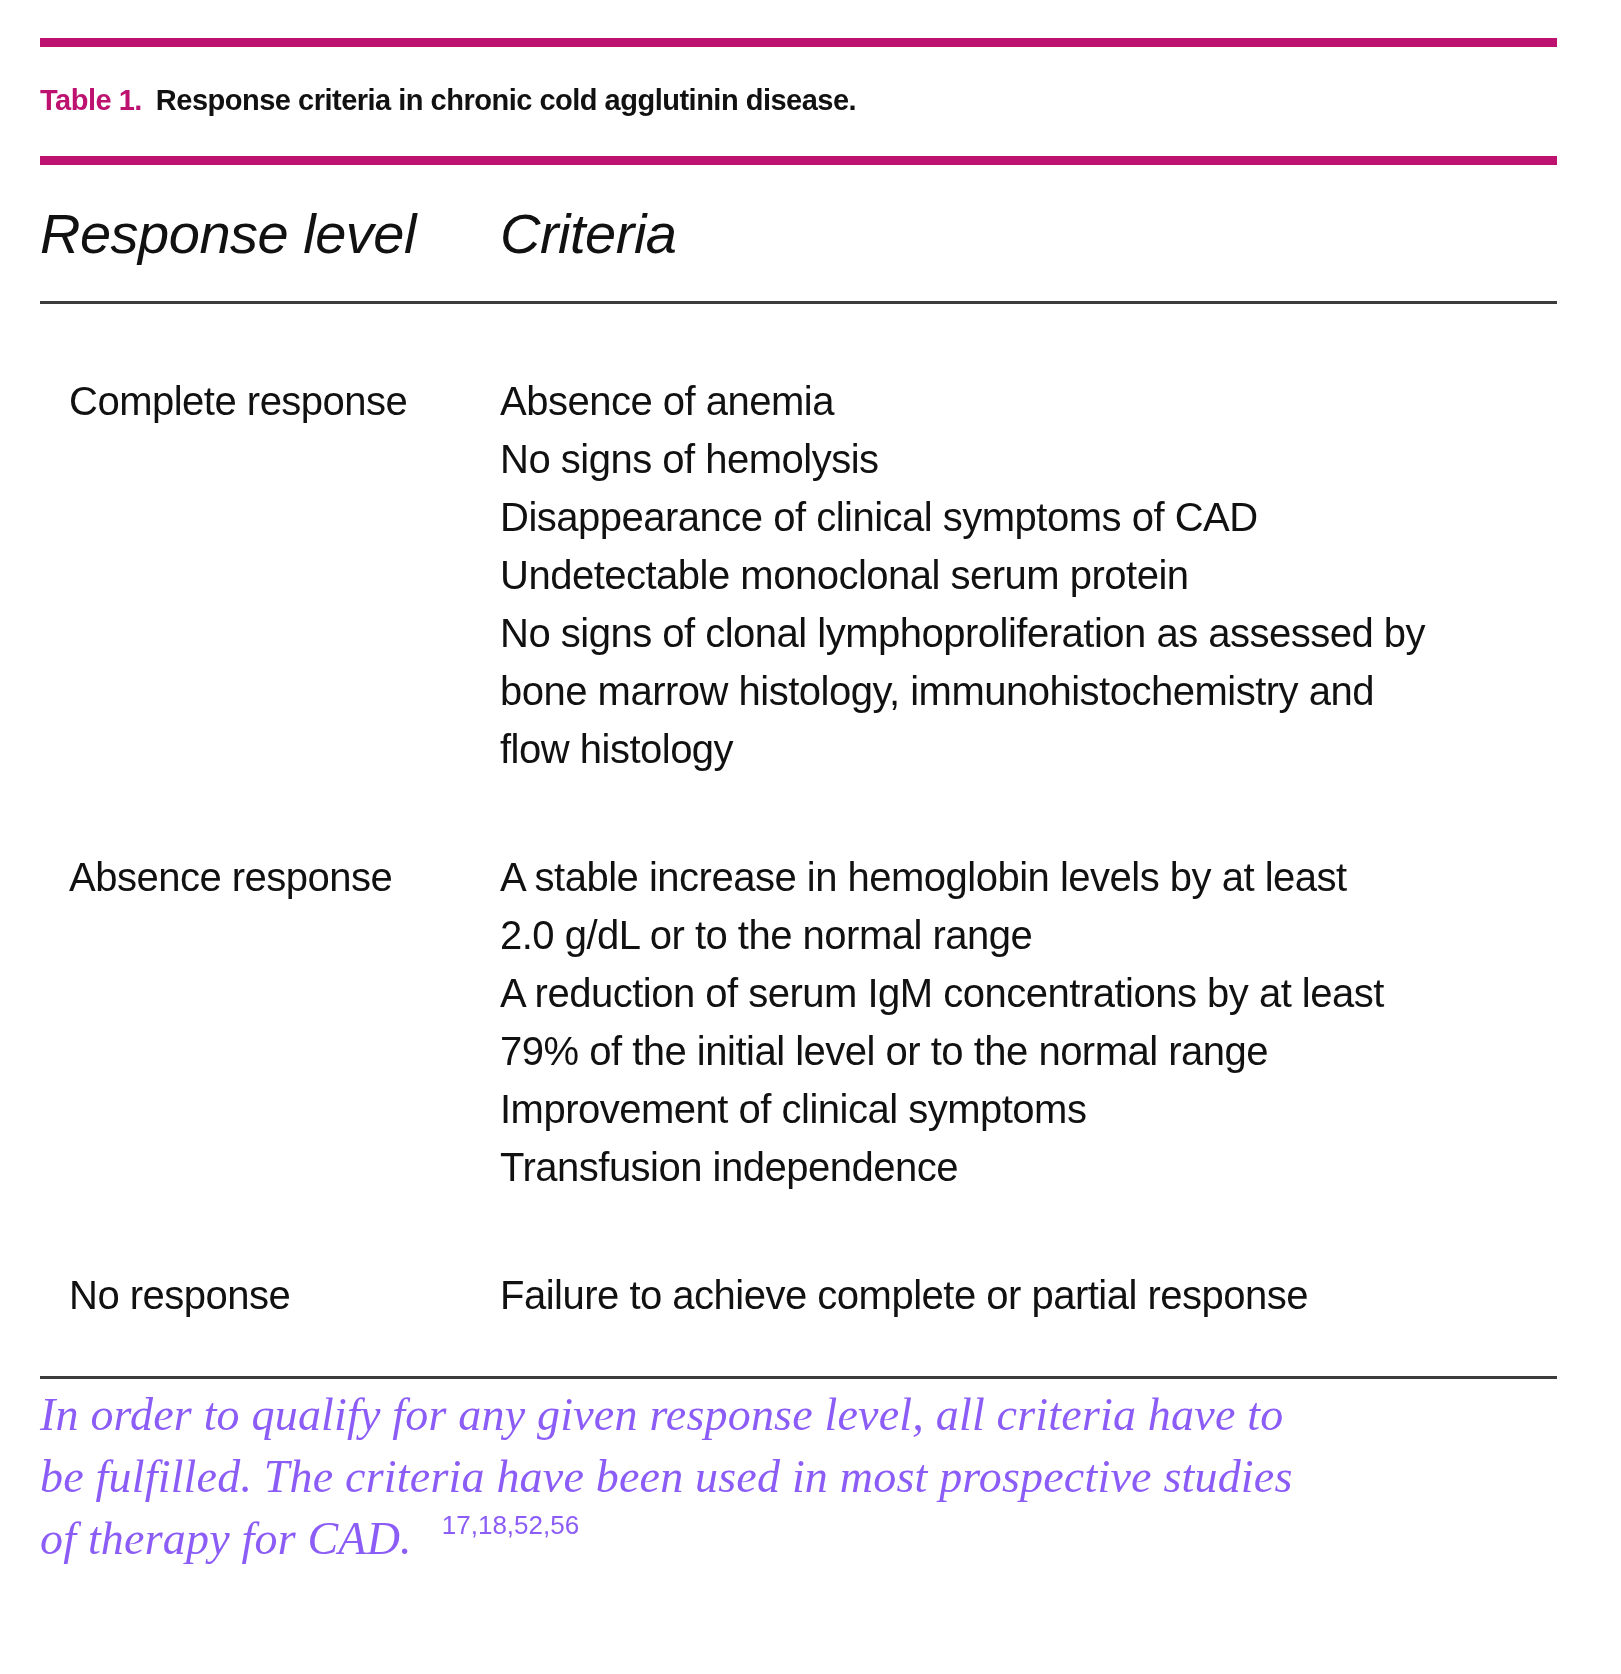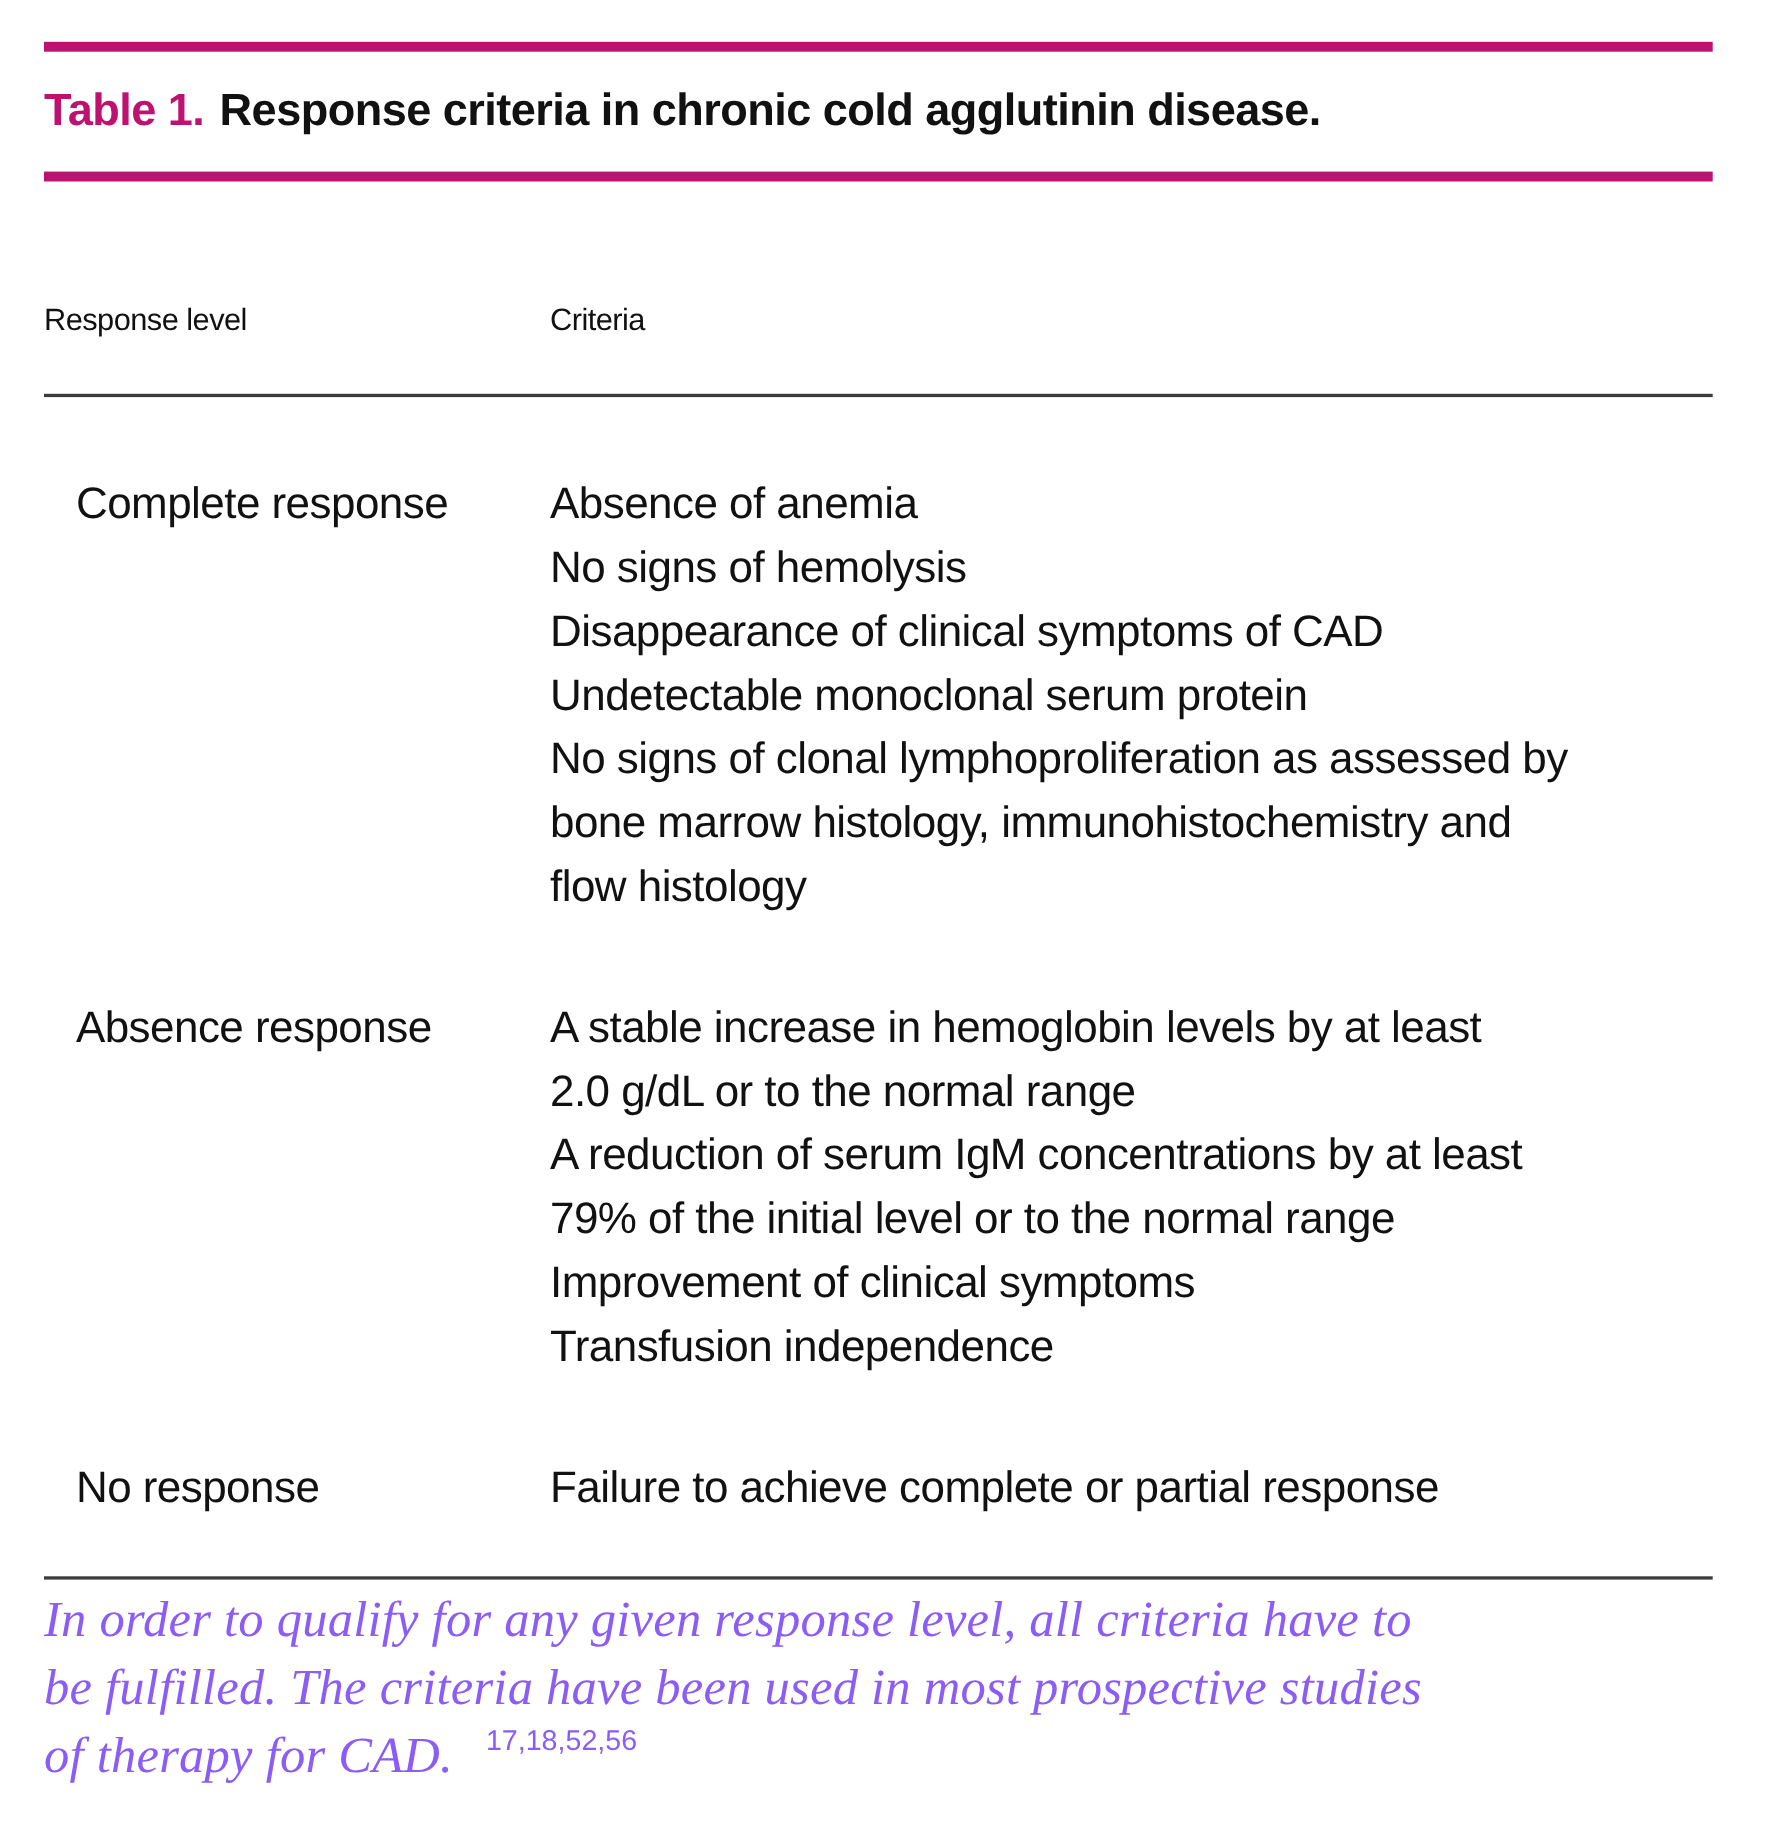--- a/index.html
+++ b/index.html
@@ -33,36 +33,37 @@
     height: 3px;
     width: 100%;
     background: #3c3c3c;
   }
   .rule-thin.header-sep { margin-top: 42px; }
   .rule-thin.foot-sep { margin-top: 0; }
 
   
   .title-row {
     margin-top: 26px;
-    font-size: 41px;
+    font-size: 29px;
     line-height: 54px;
     font-weight: bold;
     letter-spacing: -0.5px;
     white-space: nowrap;
   }
   .title-label { color: #BE1271; }
   .title-text { color: #111111; margin-left: 14px; }
 
   
   .header-row {
-    margin-top: 101px;
+    margin-top: 44px;
     display: grid;
     grid-template-columns: 460px 1fr;
-    font-size: 28px;
+    font-size: 56px;
     line-height: 50px;
+    font-style: italic;
     letter-spacing: -0.5px;
   }
 
   
   .t-body {
     padding-top: 68px;
     padding-bottom: 52px;
   }
   .row {
     display: grid;

